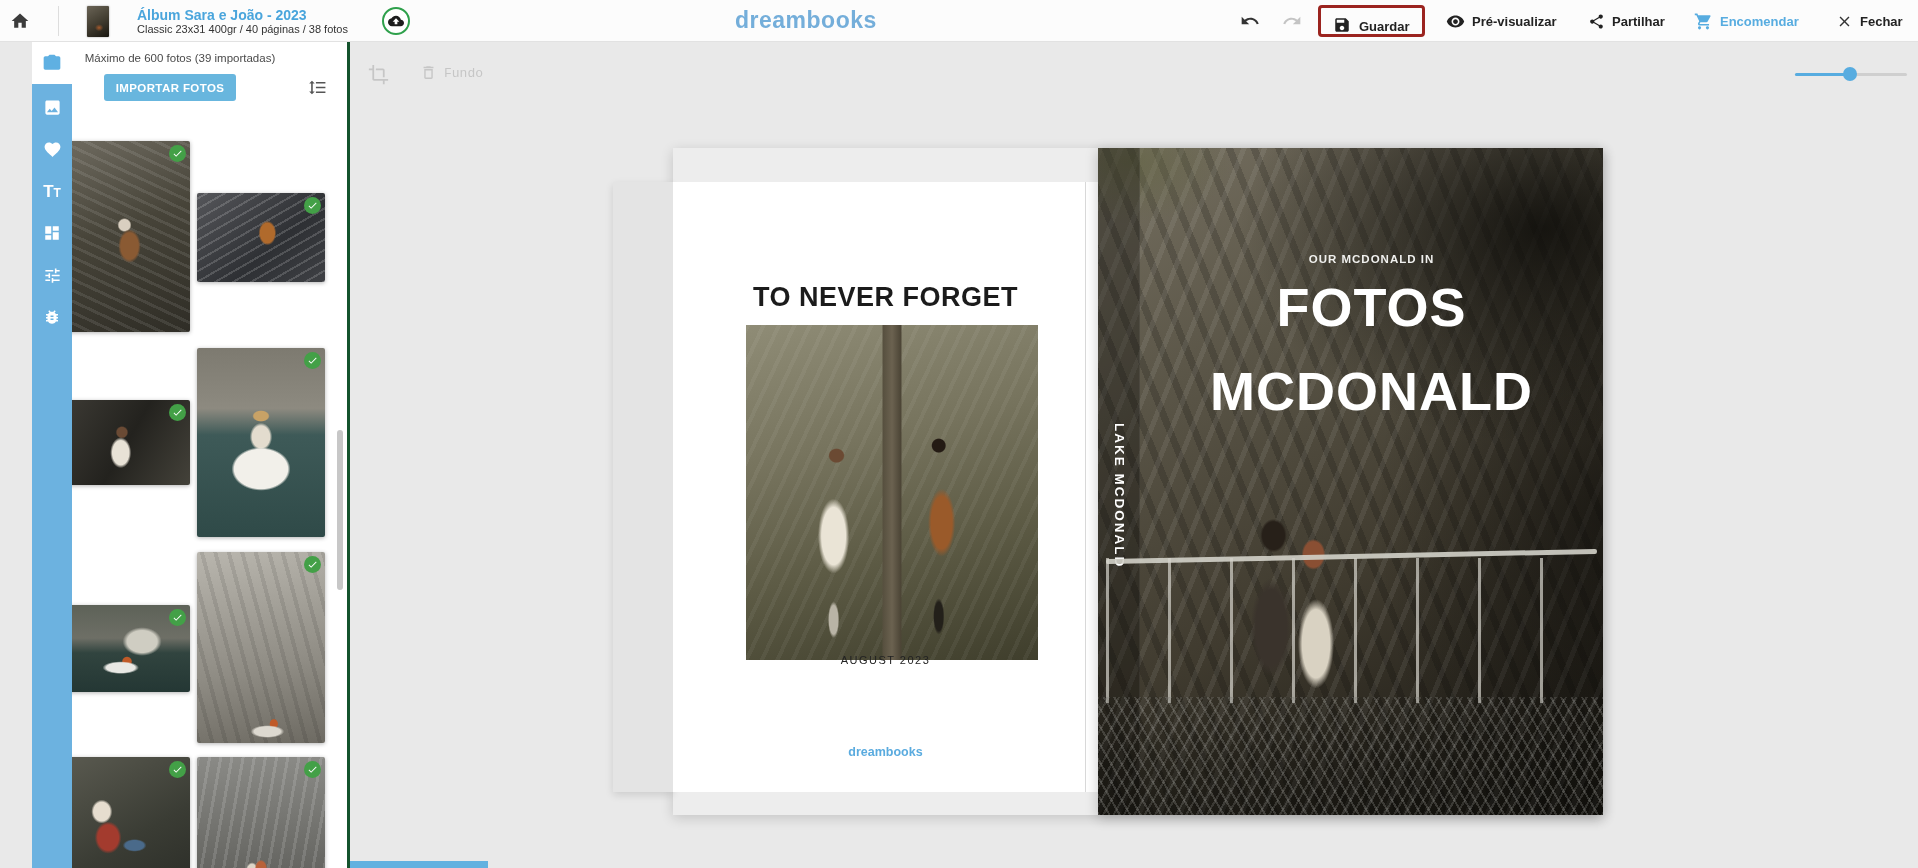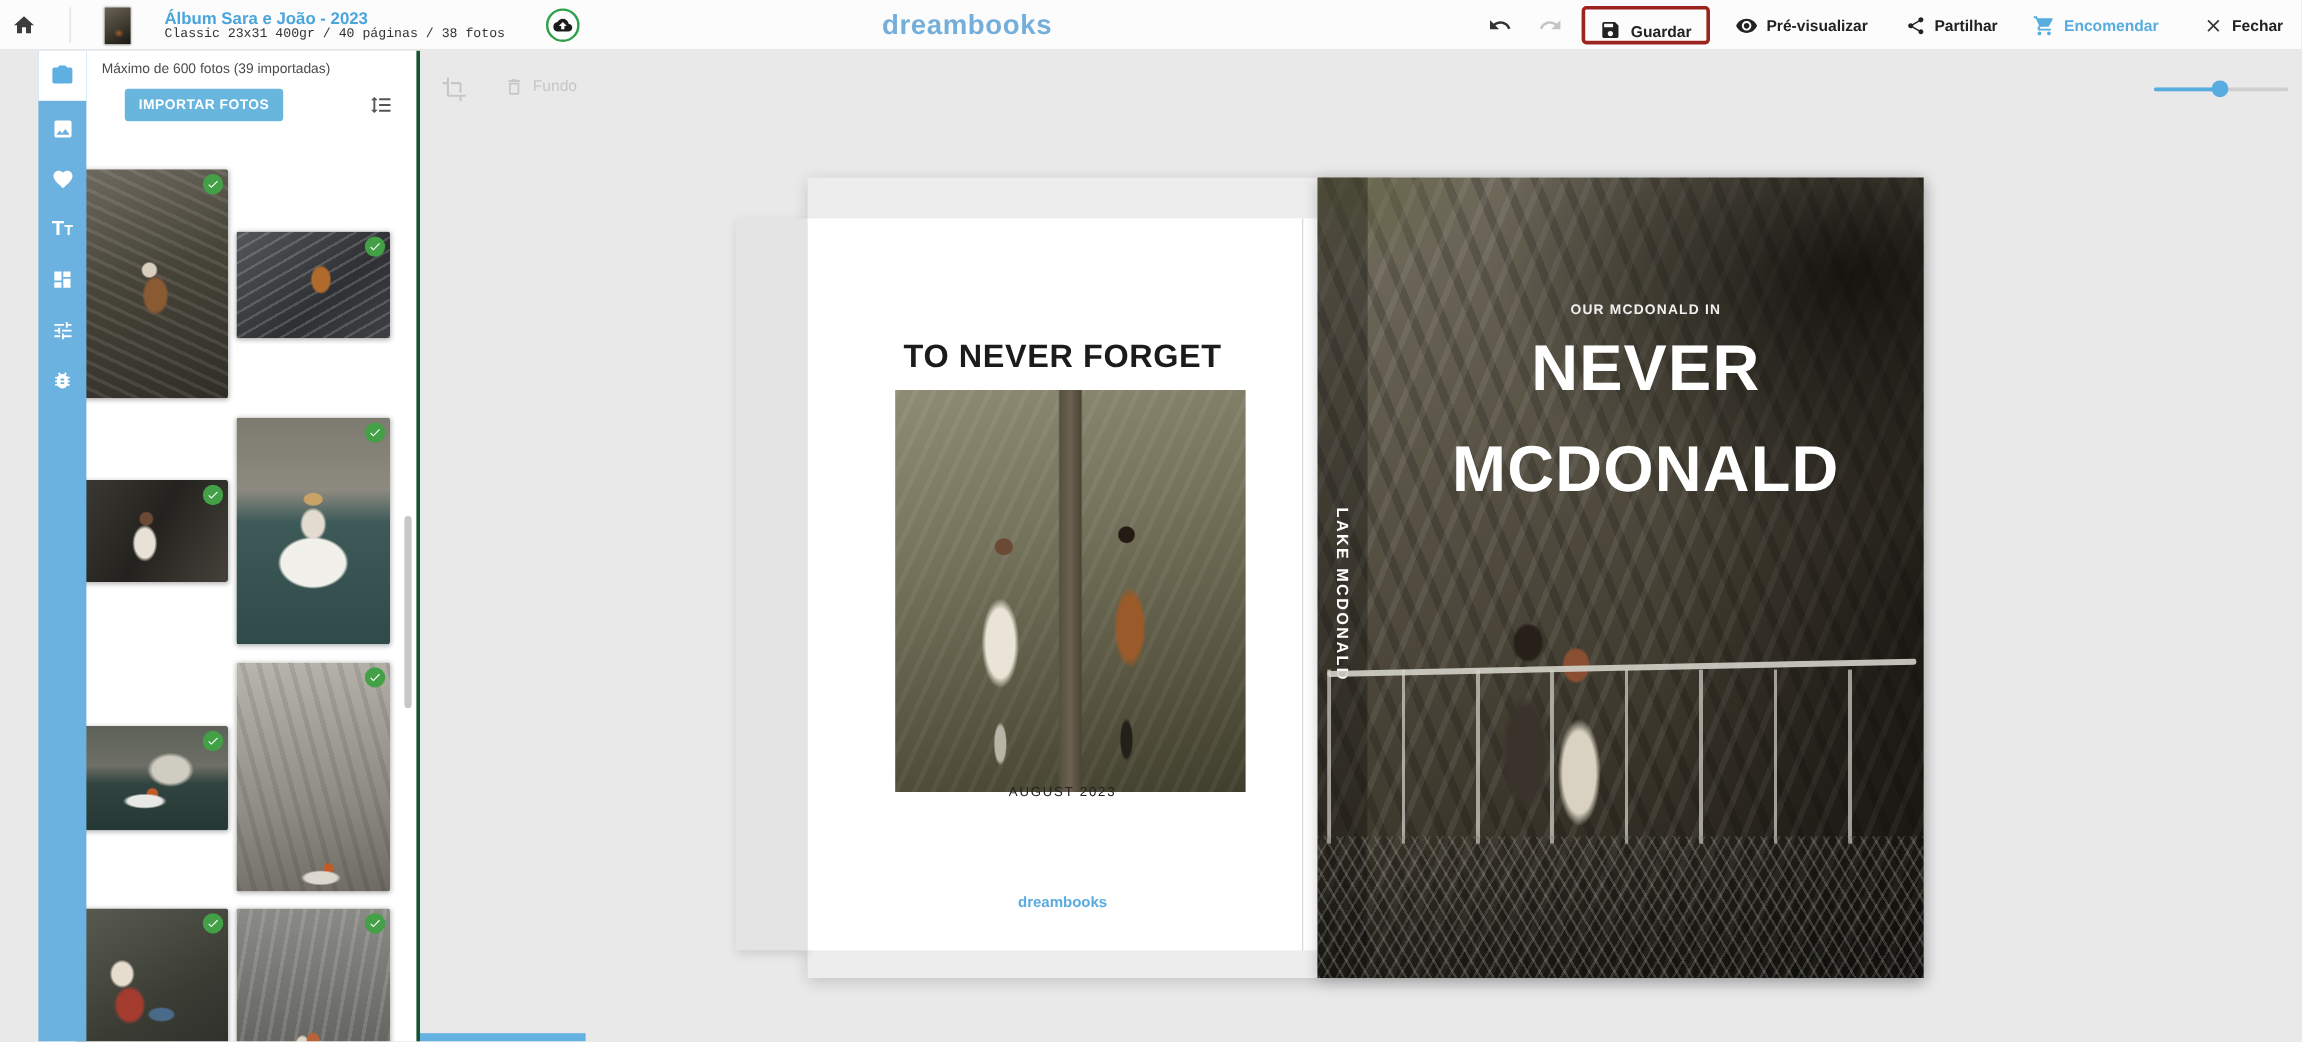--- a/index.html
+++ b/index.html
@@ -13,21 +13,21 @@
   .topbar { position:absolute; left:0; top:0; width:1918px; height:42px; background:#fcfcfc;
             border-bottom:1px solid #e2e2e2; z-index:30; }
   .tb-left { position:absolute; left:10px; top:0; height:42px; display:flex; align-items:center; gap:28px; }
   .icon-btn { background:none; border:none; cursor:pointer; color:#3c3c3c; display:flex; align-items:center; }
   .vdiv { width:1px; height:30px; background:#ddd; }
   .album-thumb { width:22px; height:31px; border-radius:1px; box-shadow:0 0 2px rgba(0,0,0,.4);
       background:
         radial-gradient(6px 5px at 55% 70%, #a65a2c, transparent 70%),
         linear-gradient(150deg,#6a6456 0%,#403b2f 55%,#181610 100%); cursor:pointer; }
   .album-title { font-size:14px; font-weight:bold; color:#4aa5dc; line-height:16px; cursor:pointer; }
-  .album-sub { font-size:11px; color:#333; line-height:13px;font-family:Liberation Mono, monospace; }
+  .album-sub { font-size:11px; color:#333; line-height:13px; }
   .sync-badge { width:28px; height:28px; border-radius:50%; border:2.5px solid #2ea04b; display:flex;
       align-items:center; justify-content:center; color:#1d1d1d; margin-left:6px; cursor:pointer; background:#fff; }
   .logo { position:absolute; left:735px; top:7px; font-size:23px; font-weight:bold; color:#74aeda;
       letter-spacing:.5px; }
   .tb-act { position:absolute; top:0; height:42px; display:flex; align-items:center; gap:7px;
       font-size:13px; font-weight:bold; color:#222; cursor:pointer; background:none; border:none; }
   .act-undo { left:1240px; } .act-redo { left:1282px; color:#c4c4c4; }
   .save-box { position:absolute; left:1318px; top:5px; height:32px; padding:0 12px; display:flex;
       align-items:flex-end; gap:8px; border:3px solid #9b241f; border-radius:4px; font-size:13px;
       font-weight:bold; color:#222; cursor:pointer; background:none; }
@@ -99,22 +99,22 @@
       radial-gradient(9px 13px at 50% 86%, #b9623a 55%, transparent 70%),
       radial-gradient(9px 13px at 43% 88%, #ddd6c8 55%, transparent 70%),
       repeating-linear-gradient(100deg, rgba(255,255,255,.13) 0 3px, transparent 3px 11px),
       linear-gradient(#8a8a86,#5f5f5b 100%); }
   .pscroll { position:absolute; left:297px; top:388px; width:6px; height:160px; border-radius:3px;
       background:#c7c7c7; cursor:pointer; }
 
   
   .canvas { position:absolute; left:350px; top:42px; width:1568px; height:826px; background:#e9e9e9; overflow:hidden; }
   .crop-btn { position:absolute; left:18px; top:22px; color:#c6c6c6; background:none; border:none; cursor:pointer; }
-  .bg-btn { position:absolute; left:70px; top:22px; display:flex; align-items:flex-start; gap:7px;
-      color:#c6c6c6; font-size:13px; background:none; border:none; cursor:pointer; font-family:Liberation Sans, sans-serif; }
+  .bg-btn { position:absolute; left:70px; top:22px; display:flex; align-items:flex-end; gap:7px;
+      color:#c6c6c6; font-size:13px; background:none; border:none; cursor:pointer; font-family:Liberation Mono, monospace; }
   .zoom { position:absolute; right:11px; top:25px; width:112px; height:14px; cursor:pointer; }
   .zoom-track { position:absolute; left:0; top:6px; width:112px; height:3px; background:#cfcfcf; border-radius:2px; }
   .zoom-fill { position:absolute; left:0; top:6px; width:55px; height:3px; background:#57ace0; border-radius:2px; }
   .zoom-thumb { position:absolute; left:48px; top:0; width:14px; height:14px; border-radius:50%; background:#57ace0; }
 
   
   .wrap-layer { left:323px; top:106px; width:930px; height:667px; background:#ededed;
       box-shadow:0 3px 12px rgba(0,0,0,.16); }
   .left-flap { left:263px; top:140px; width:60px; height:610px; background:#e4e4e4;
       box-shadow:0 3px 8px rgba(0,0,0,.12); }
@@ -416,21 +416,21 @@
       <div class="bc-photo"></div>
       <div class="bc-date">AUGUST 2023</div>
       <div class="bc-brand">dreambooks</div>
       <div class="bc-edge"></div>
     </div>
 
     <div class="abs front-cover">
       <div class="spine-shade"></div>
       <div class="spine-title">LAKE MCDONALD</div>
       <div class="fc-kicker">OUR MCDONALD IN</div>
-      <div class="fc-line1">NEVER</div>
+      <div class="fc-line1">FOTOS</div>
       <div class="fc-line2">MCDONALD</div>
       <div class="fc-couple"></div>
       <div class="fc-railbar"></div>
       <div class="fc-posts"></div>
       <div class="fc-mesh"></div>
     </div>
 
     <div class="abs hbar"></div>
   </main>
 

